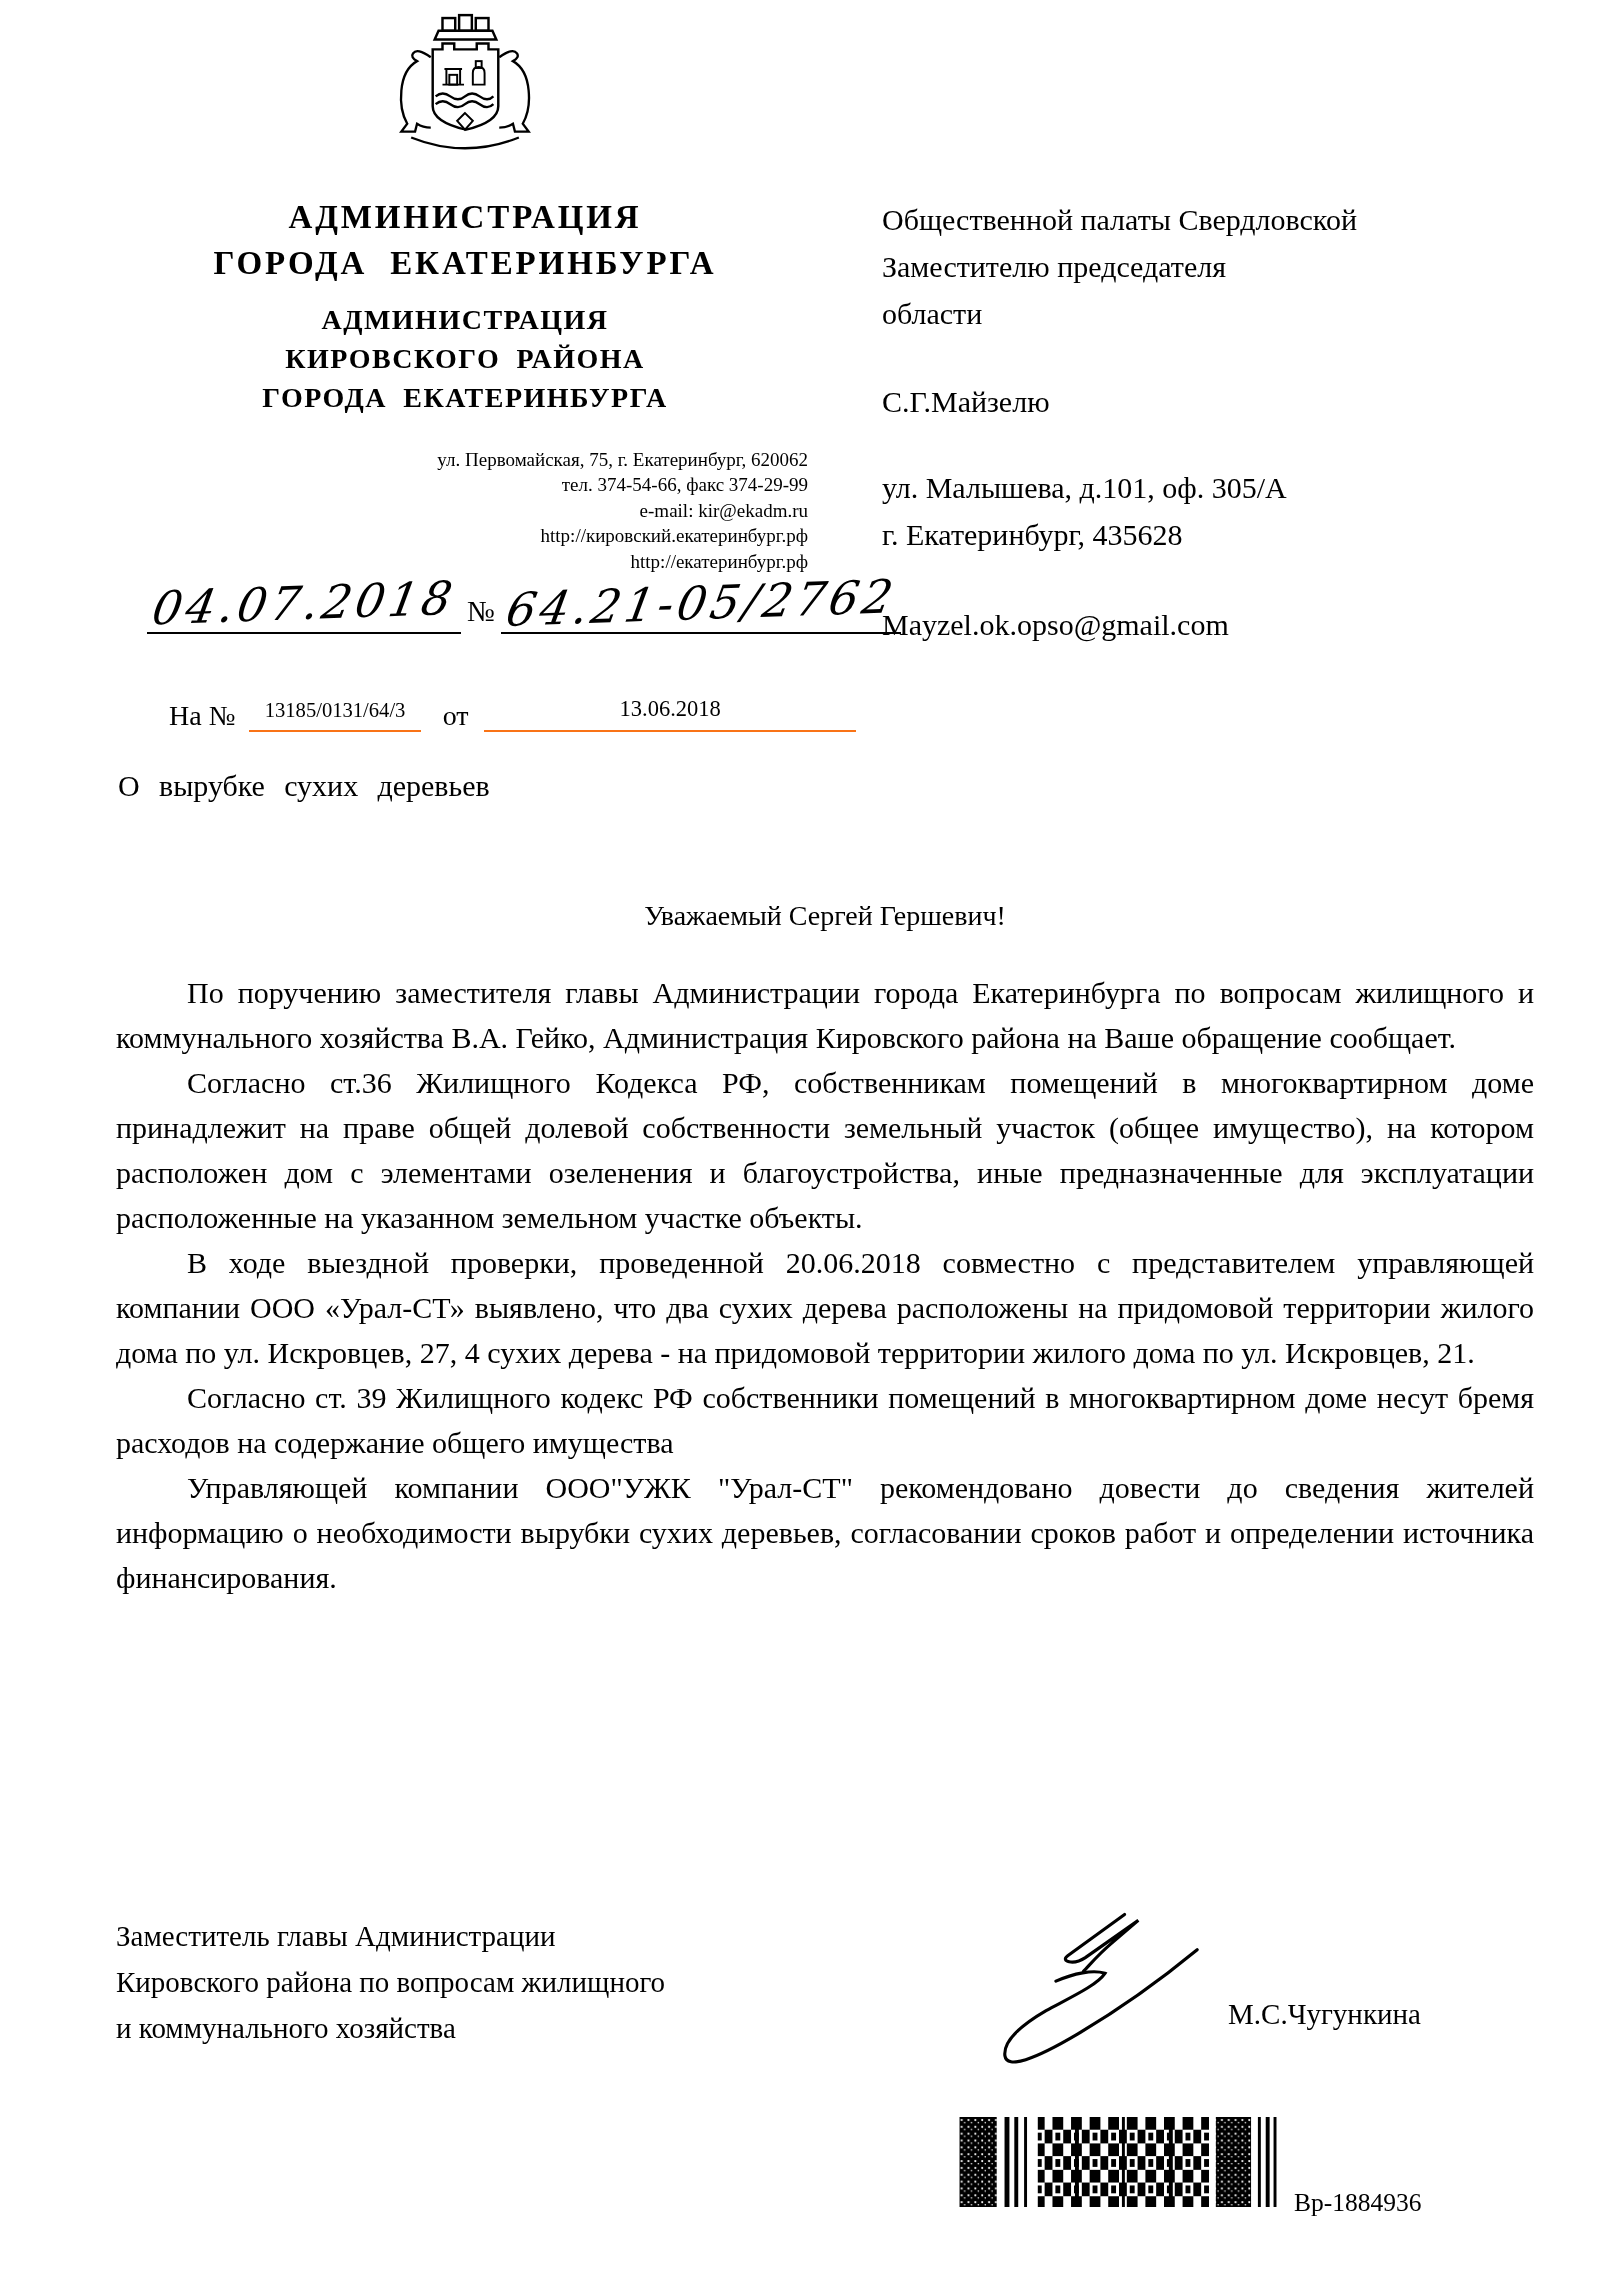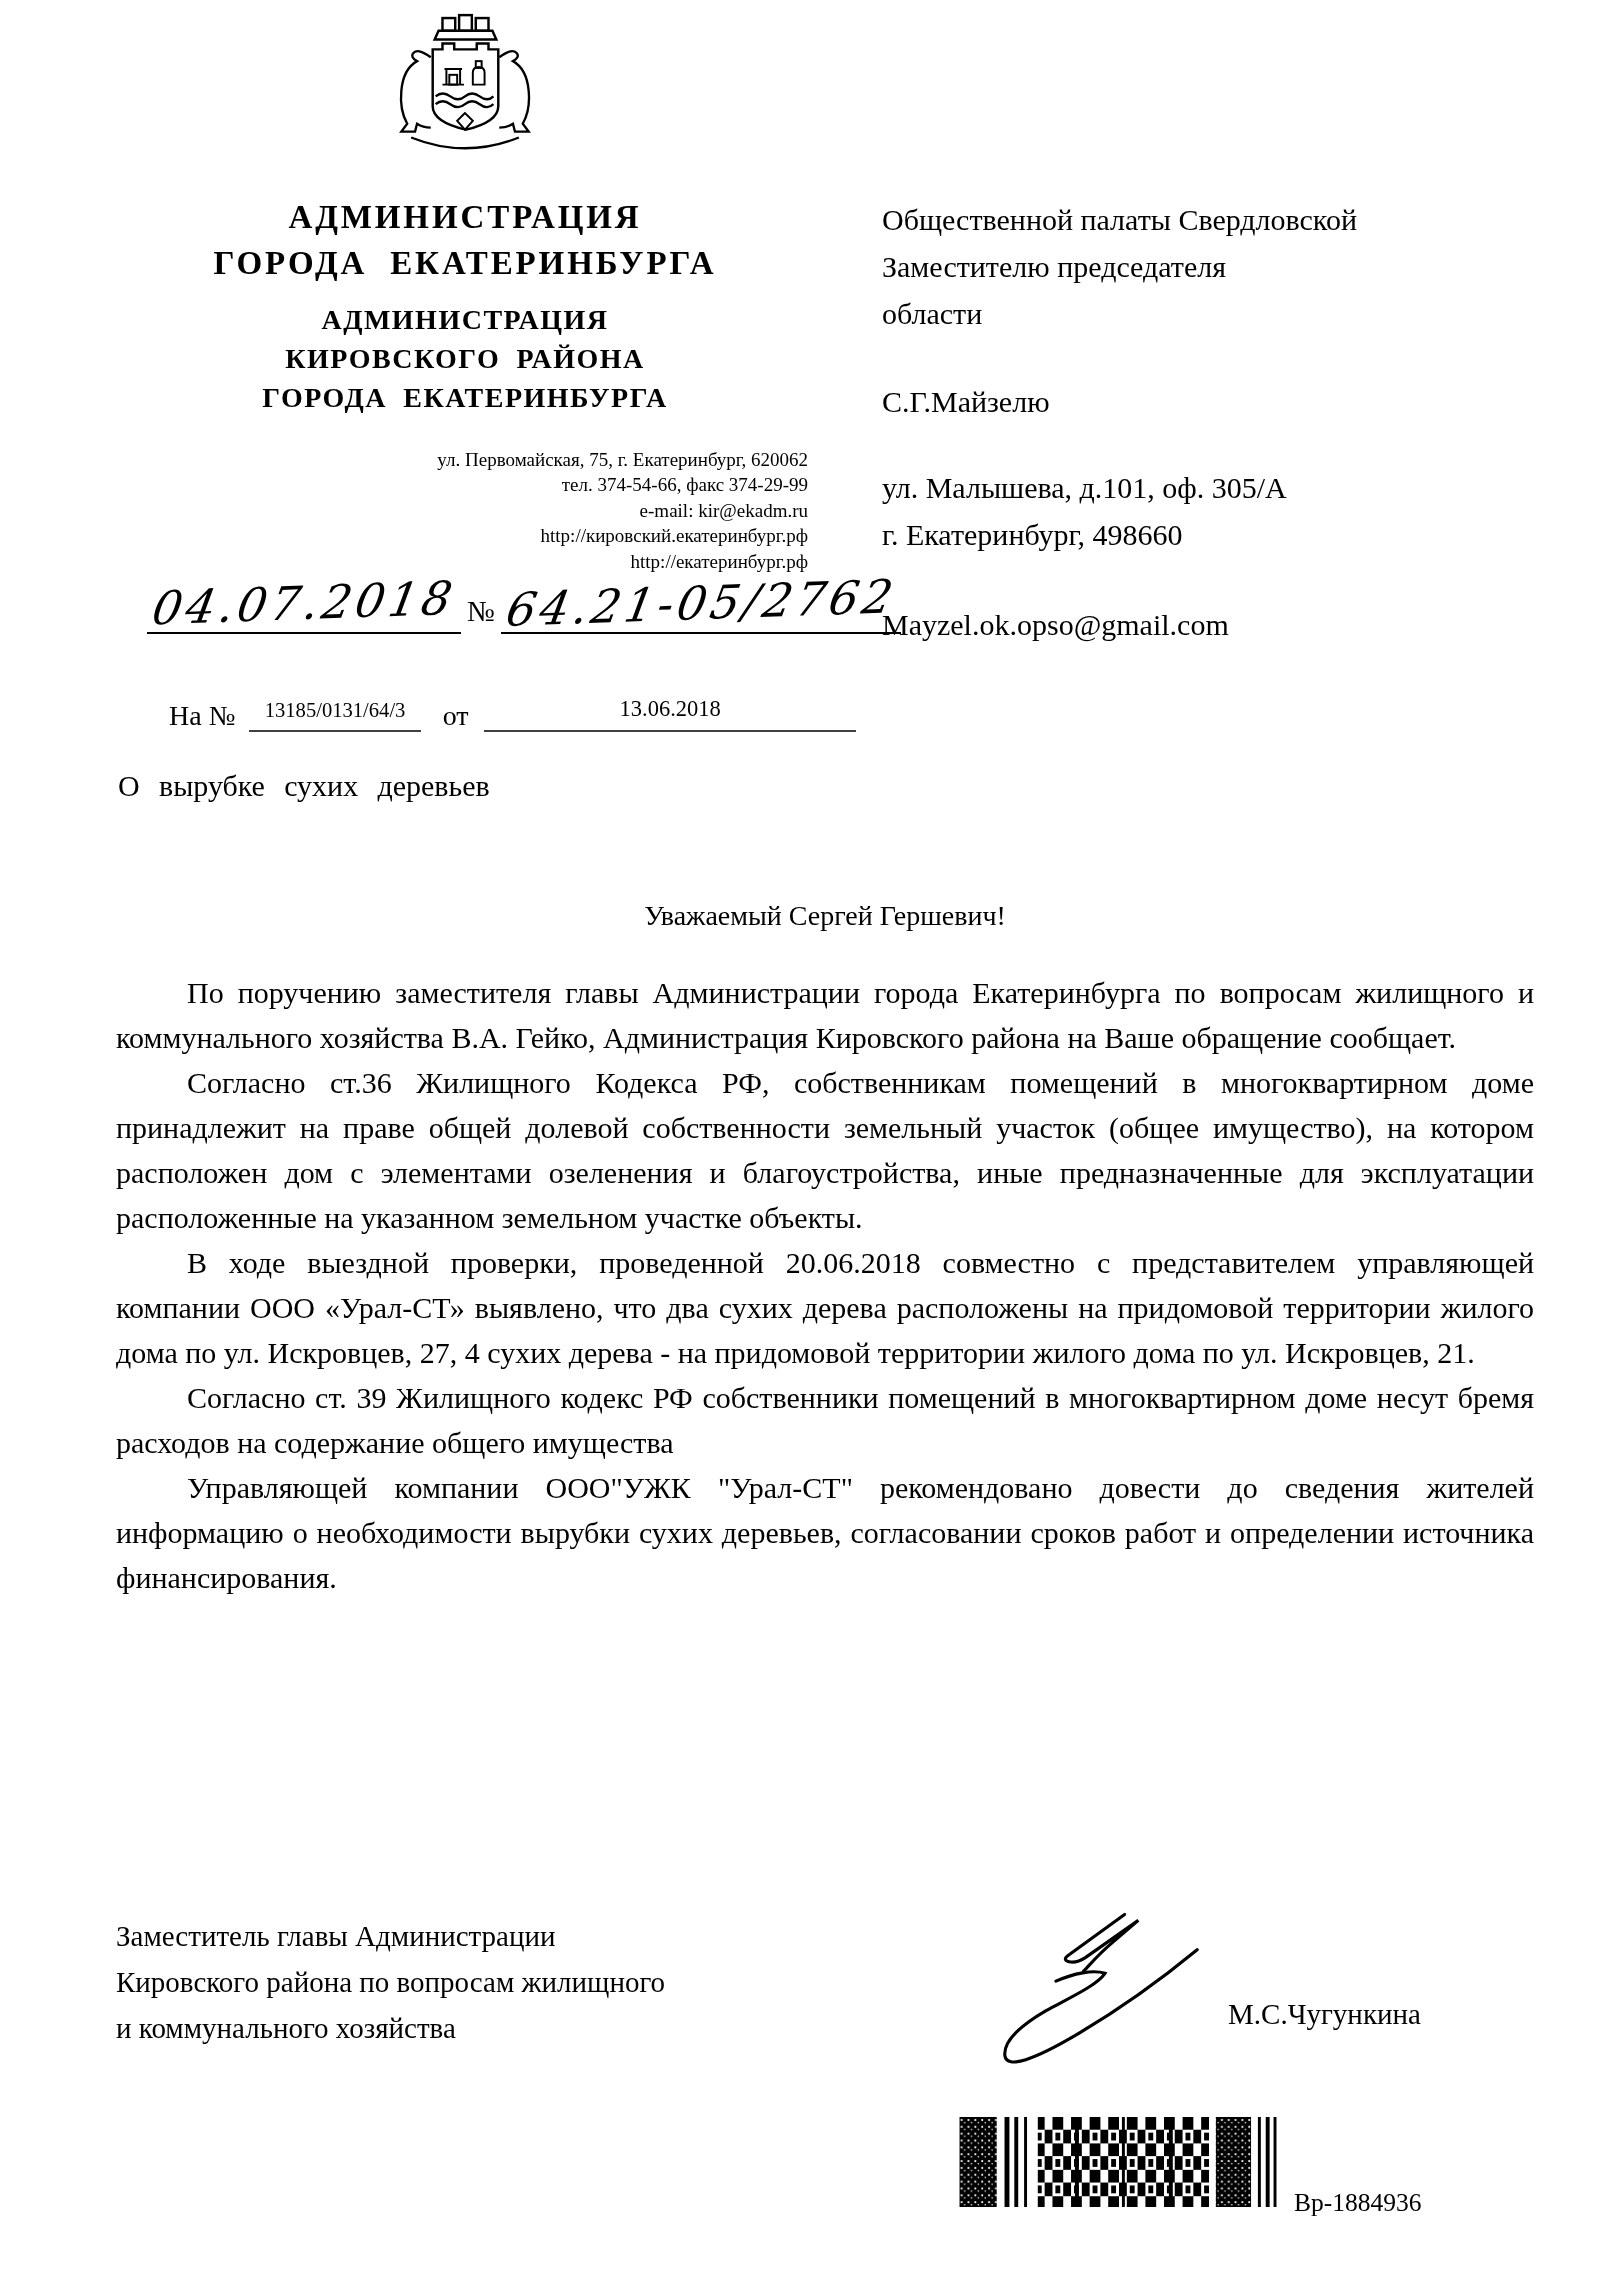--- a/index.html
+++ b/index.html
@@ -26,21 +26,21 @@
   .ref-row{position:absolute;left:147px;top:576px;height:84px;white-space:nowrap;}
   .hw-field{display:inline-block;border-bottom:2.5px solid #000;vertical-align:bottom;padding:0 5.9px 2px 5.9px;}
   .handwriting{
     font-family:"DejaVu Serif", serif;font-style:italic;font-size:46px;
     display:inline-block;transform:rotate(-2deg) skewX(-12deg);
     letter-spacing:3.9px;white-space:nowrap;
   }
   .no-sign{font-size:29px;display:inline-block;margin:0 5.9px;vertical-align:bottom;padding-bottom:5.9px;}
   .reply-row{position:absolute;left:169px;top:696px;font-size:28px;white-space:nowrap;}
   .reply-label{display:inline-block;vertical-align:bottom;}
-  .reply-field{display:inline-block;border-bottom:2px solid #404040;text-align:center;vertical-align:bottom;padding-bottom:7.8px;}
+  .reply-field{display:inline-block;border-bottom:2px solid #f97316;text-align:center;vertical-align:bottom;padding-bottom:7.8px;}
   .reply-num{width:172px;font-size:20.6px;margin-left:13.7px;}
   .reply-ot{display:inline-block;vertical-align:bottom;margin-left:21.6px;}
   .reply-date{width:372px;font-size:22.5px;margin-left:15.7px;}
   
   .subject{position:absolute;left:118px;top:769px;font-size:30px;word-spacing:11.8px;}
   .salutation{position:absolute;left:116px;top:900px;width:1418px;text-align:center;font-size:28px;}
   .body-text{position:absolute;left:116px;top:970px;width:1418px;font-size:30px;line-height:45px;text-align:justify;}
   .body-text p{margin:0;text-indent:71px;}
   
   .sign-title{position:absolute;left:116px;top:1913px;font-size:29px;line-height:46px;}
@@ -101,21 +101,21 @@
   </div>
 
   <div class="recipient">
     <div>Общественной палаты Свердловской</div>
     <div>Заместителю председателя</div>
     <div>области</div>
     <div class="gap-sm"></div>
     <div>С.Г.Майзелю</div>
     <div class="gap-md"></div>
     <div>ул. Малышева, д.101, оф. 305/А</div>
-    <div>г. Екатеринбург, 498660</div>
+    <div>г. Екатеринбург, 435628</div>
     <div class="gap-lg"></div>
     <div>Mayzel.ok.opso@gmail.com</div>
   </div>
 
   <div class="ref-row">
     <span class="hw-field"><span class="handwriting">04.07.2018</span></span><span class="no-sign">№</span><span class="hw-field"><span class="handwriting">64.21-05/2762</span></span>
   </div>
 
   <div class="reply-row">
     <span class="reply-label">На №</span><span class="reply-field reply-num">13185/0131/64/3</span><span class="reply-ot">от</span><span class="reply-field reply-date">13.06.2018</span>

